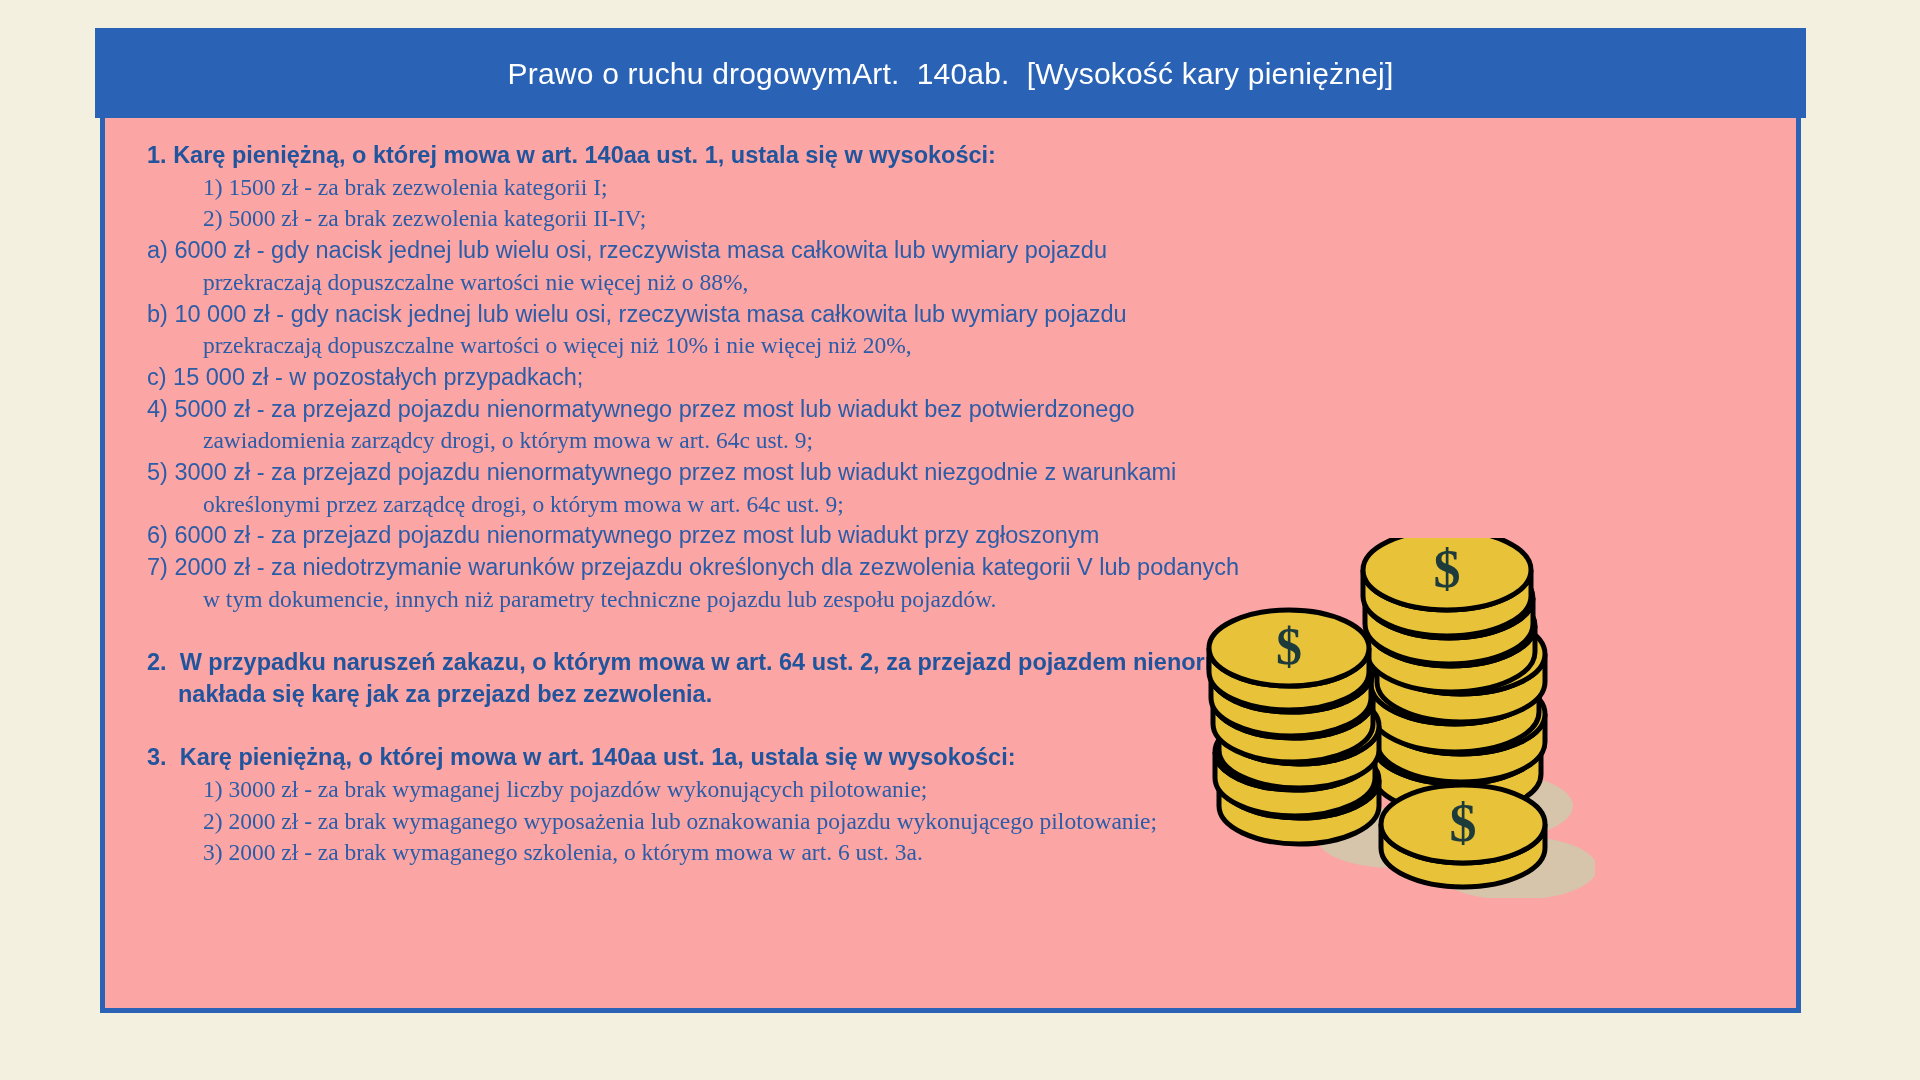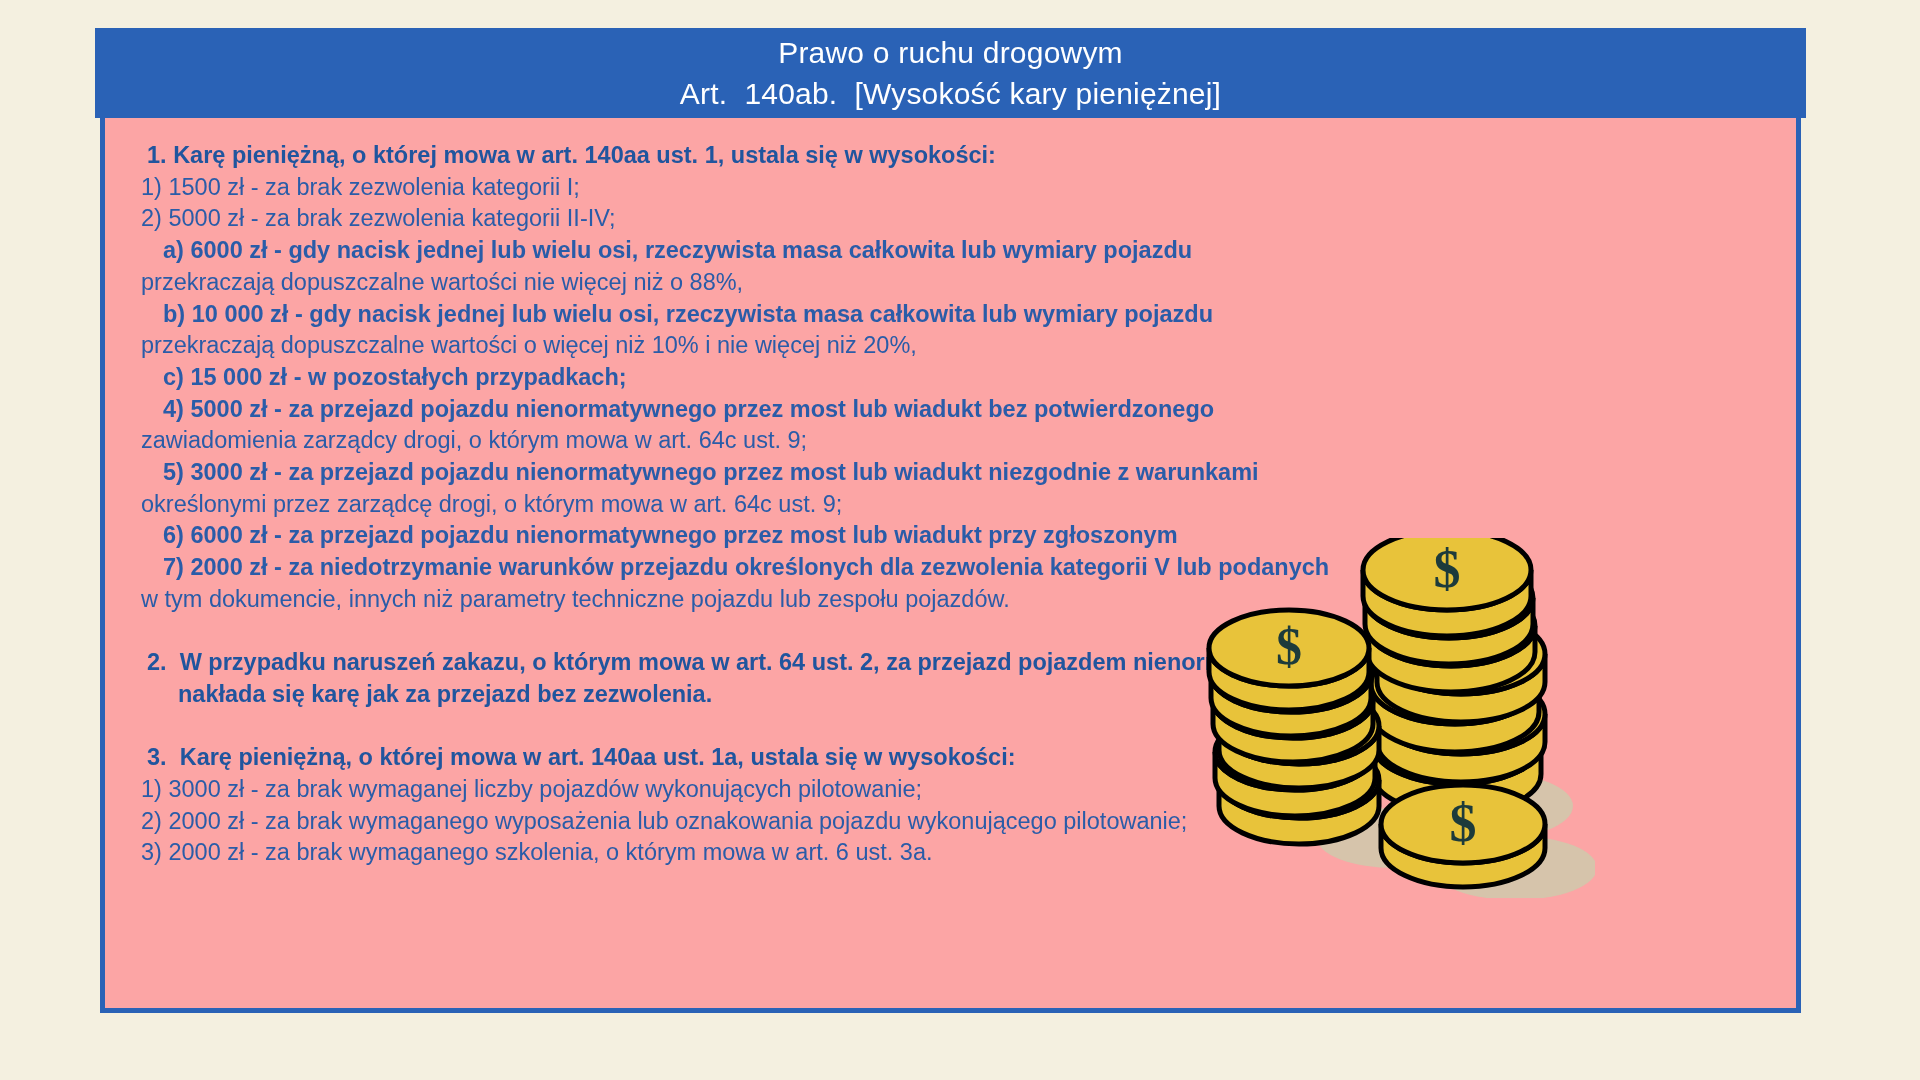--- a/index.html
+++ b/index.html
@@ -27,21 +27,20 @@
   
   #header-band {
     position: absolute;
     left: 0;
     top: 0;
     width: 1711px;
     height: 90px;
     background: #2a62b6;
     box-sizing: border-box;
     display: flex;
-    flex-direction: column;
     align-items: center;
     justify-content: center;
     z-index: 3;
   }
   .header-line {
     color: #ffffff;
     font-size: 30px;
     line-height: 41px;
     letter-spacing: 0.2px;
     white-space: pre;
@@ -82,22 +81,22 @@
   }
   .line.bold {
     font-weight: bold;
     color: #20559e;
   }
   .line.spacer {
     height: 31.7px;
   }
 
   
-  .ind-0 { padding-left: 58px; font-weight: bold; }   
-  .ind-1 { padding-left: 36px; }   
+  .ind-0 { padding-left: 42px; }   
+  .ind-1 { padding-left: 98px; font-family: Liberation Serif, serif; }   
   .ind-bold-0 { padding-left: 42px; }
   .ind-bold-1 { padding-left: 73px; }
 
   
   #coins {
     position: absolute;
     left: 1100px;
     top: 510px;
     width: 400px;
     height: 360px;

